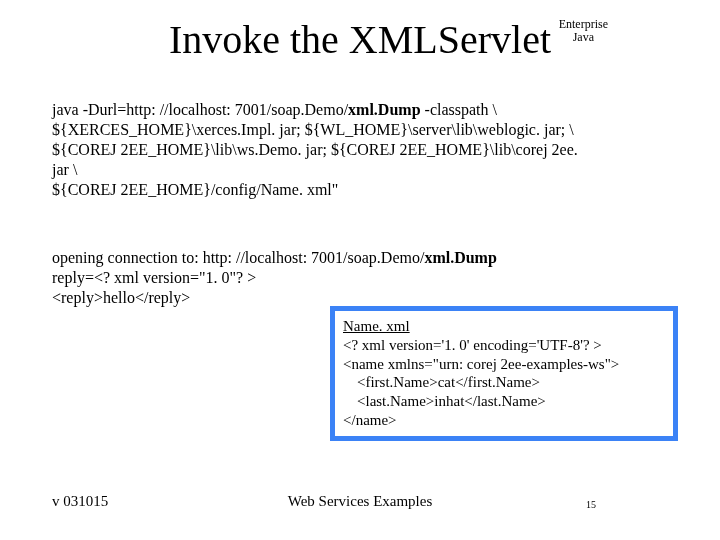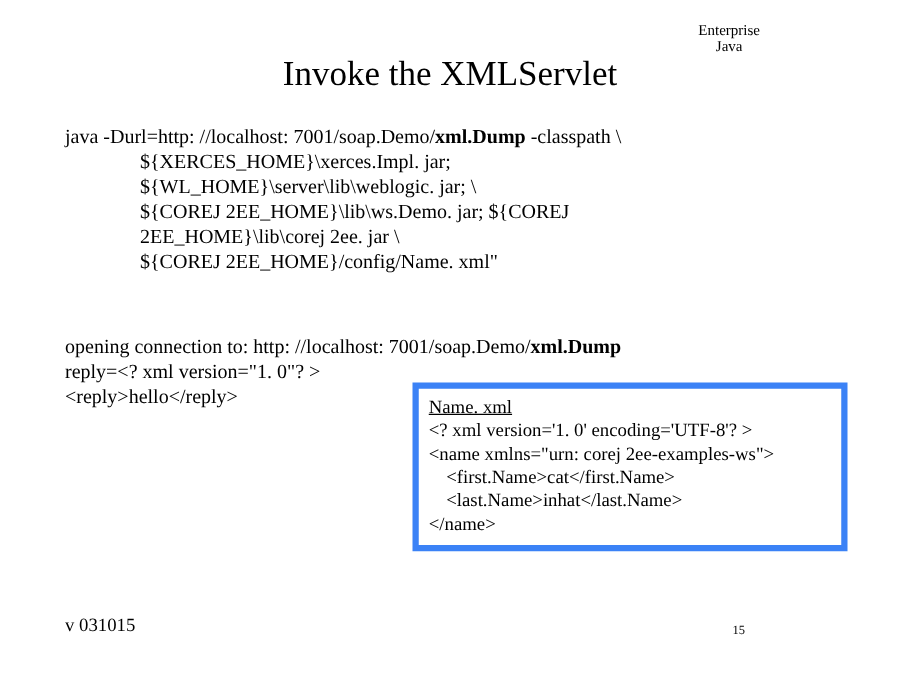--- a/index.html
+++ b/index.html
@@ -20,43 +20,42 @@
   .corner-label {
     position: absolute;
     top: 18px;
     right: 40px;
     font-size: 12px;
     line-height: 1.1;
     text-align: center;
   }
   .title {
     position: absolute;
-    top: 44px;
+    top: 16px;
     left: 0;
     width: 720px;
     text-align: center;
-    font-size: 28px;
+    font-size: 40px;
     font-weight: normal;
   }
   .body {
     position: absolute;
     top: 100px;
     left: 52px;
     right: 52px;
     font-size: 16px;
     line-height: 1.25;
   }
   .cmd-line {
     margin-bottom: 14px;
   }
   .java-block {
     margin-bottom: 16px;
   }
   .indent {
-    margin-left: 60px;
   }
   .output-block {
     margin-bottom: 10px;
     margin-top: 48px;
   }
   .box {
     position: absolute;
     top: 306px;
     left: 330px;
     width: 322px;
@@ -133,15 +132,16 @@
   <div class="box">
     <div><u>Name. xml</u></div>
     <div>&lt;? xml version='1. 0' encoding='UTF-8'? &gt;</div>
     <div>&lt;name xmlns="urn: corej 2ee-examples-ws"&gt;</div>
     <div class="pad">&lt;first.Name&gt;cat&lt;/first.Name&gt;</div>
     <div class="pad">&lt;last.Name&gt;inhat&lt;/last.Name&gt;</div>
     <div>&lt;/name&gt;</div>
   </div>
 
   <div class="footer-left">v 031015</div>
+  <div class="footer-center">Web Services Examples</div>
   <div class="footer-right">15</div>
 
 </div>
 
 </body></html>

